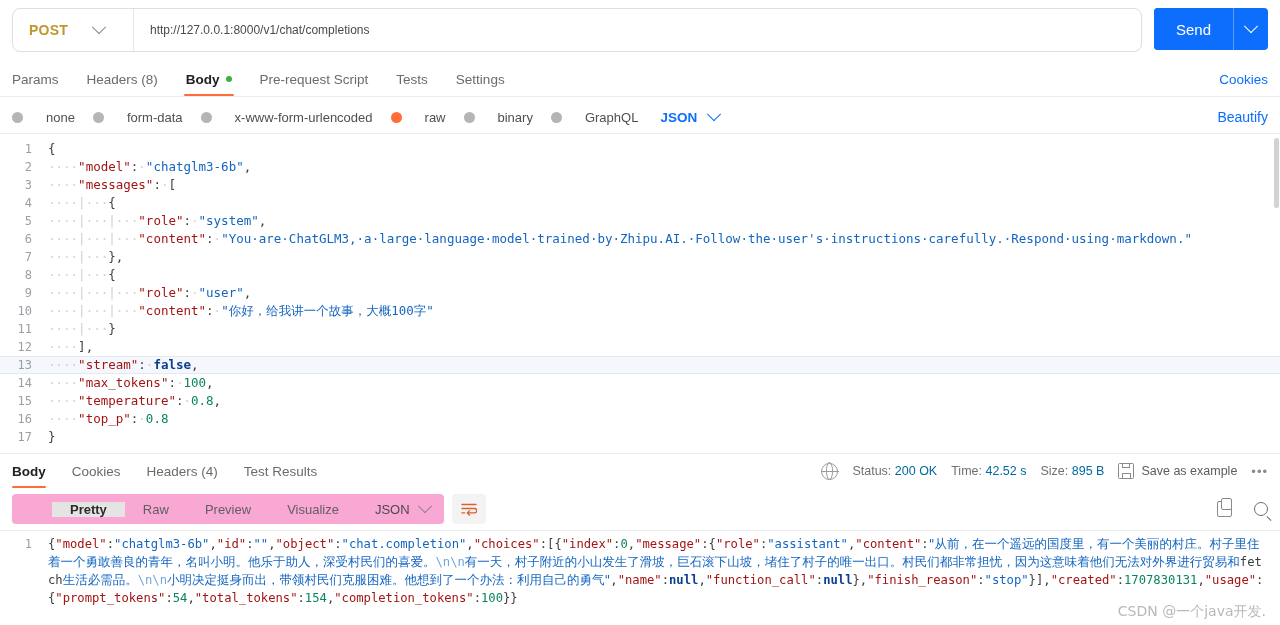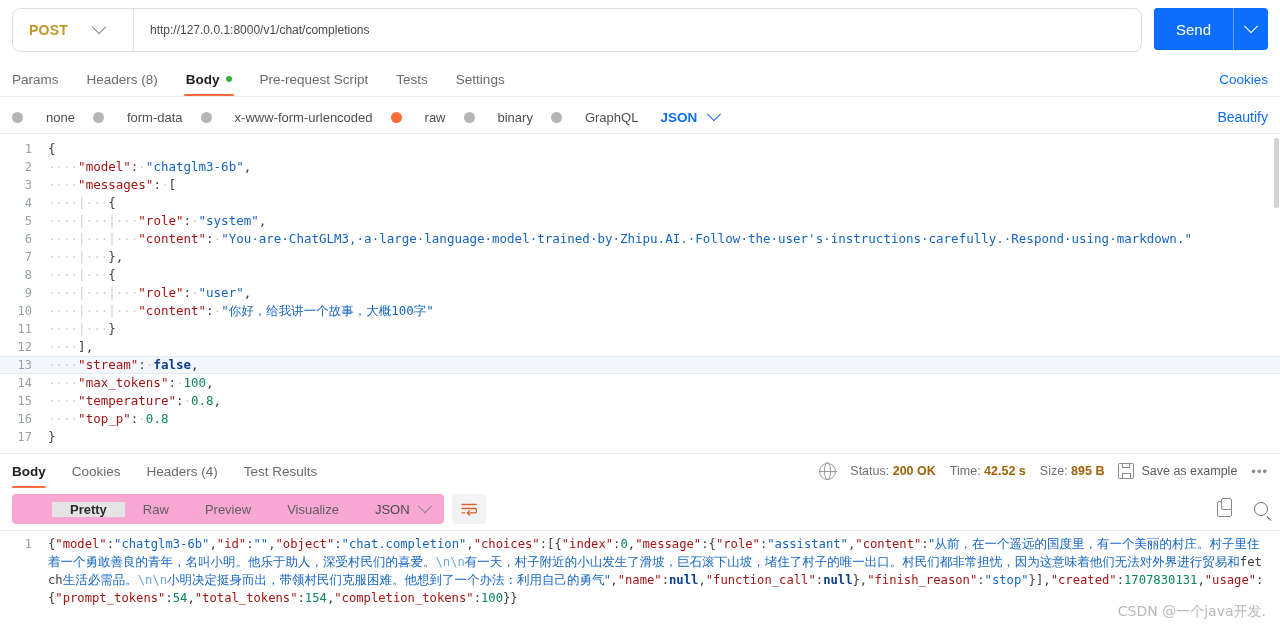--- a/index.html
+++ b/index.html
@@ -297,21 +297,21 @@
   }
   .meta-right {
     position: absolute;
     right: 12px;
     display: flex;
     align-items: center;
     gap: 14px;
     font-size: 12.5px;
     color: #707070;
   }
-  .meta-val { color: #a16207; font-weight: 700; }
+  .meta-val { color: #0369a1; font-weight: 400; }
   .icon-globe {
     width: 15px; height: 15px;
     border: 1.3px solid #9a9a9a;
     border-radius: 50%;
     position: relative;
     display: inline-block;
   }
   .icon-globe::before {
     content: "";
     position: absolute;

